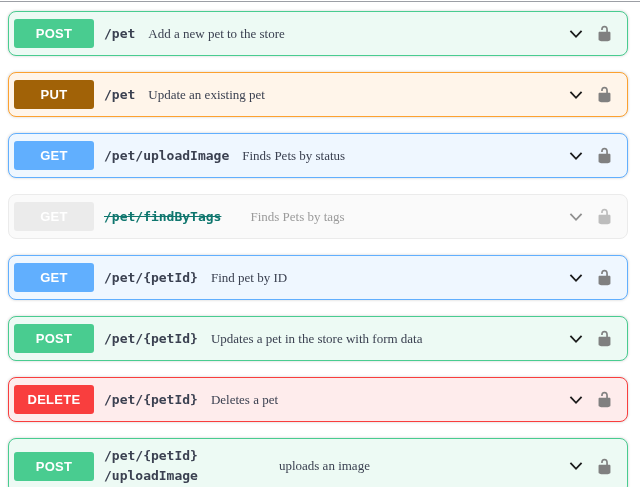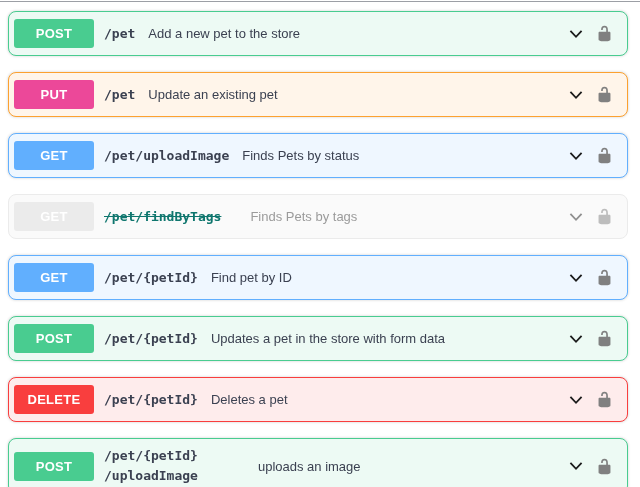--- a/index.html
+++ b/index.html
@@ -51,43 +51,44 @@
     font-size: 13px;
     color: #3b4151;
     flex: 0 0 auto;
   }
   .path .path-line { display: block; line-height: 1.55; }
   .desc {
     margin-left: 13px;
     font-size: 13px;
     color: #3b4151;
     flex: 0 1 auto;
-  }
-  .desc.gap-lg { margin-left: 60px; }
+    font-family: Liberation Serif, serif;
+  }
+  .desc.gap-lg { margin-left: 81px; }
   .right {
     margin-left: auto;
     display: flex;
     align-items: center;
     gap: 11px;
     flex: 0 0 auto;
   }
   .icon-btn {
     background: none;
     border: none;
     padding: 0;
     margin: 0;
     cursor: pointer;
     display: flex;
     align-items: center;
   }
   
   .opblock.post   { background: #edfaf4; border-color: #49cc90; }
   .opblock.post .method   { background: #49cc90; }
   .opblock.put    { background: #fff5ea; border-color: #fca130; }
-  .opblock.put .method    { background: #ec4899; }
+  .opblock.put .method    { background: #a16207; }
   .opblock.get    { background: #eff7ff; border-color: #61affe; }
   .opblock.get .method    { background: #61affe; }
   .opblock.delete { background: #feecec; border-color: #f93e3e; }
   .opblock.delete .method { background: #f93e3e; }
   
   .opblock.deprecated { background: #fafafa; border-color: #ebebeb; box-shadow: none; }
   .opblock.deprecated .method { background: #ebebeb; color: #ffffff; }
   .opblock.deprecated .path { color: #0f766e; text-decoration: line-through; }
   .opblock.deprecated .desc { color: #9b9b9b; margin-left: 29px; }
   .opblock.deprecated .chevron-path { stroke: #8f8f8f; }

